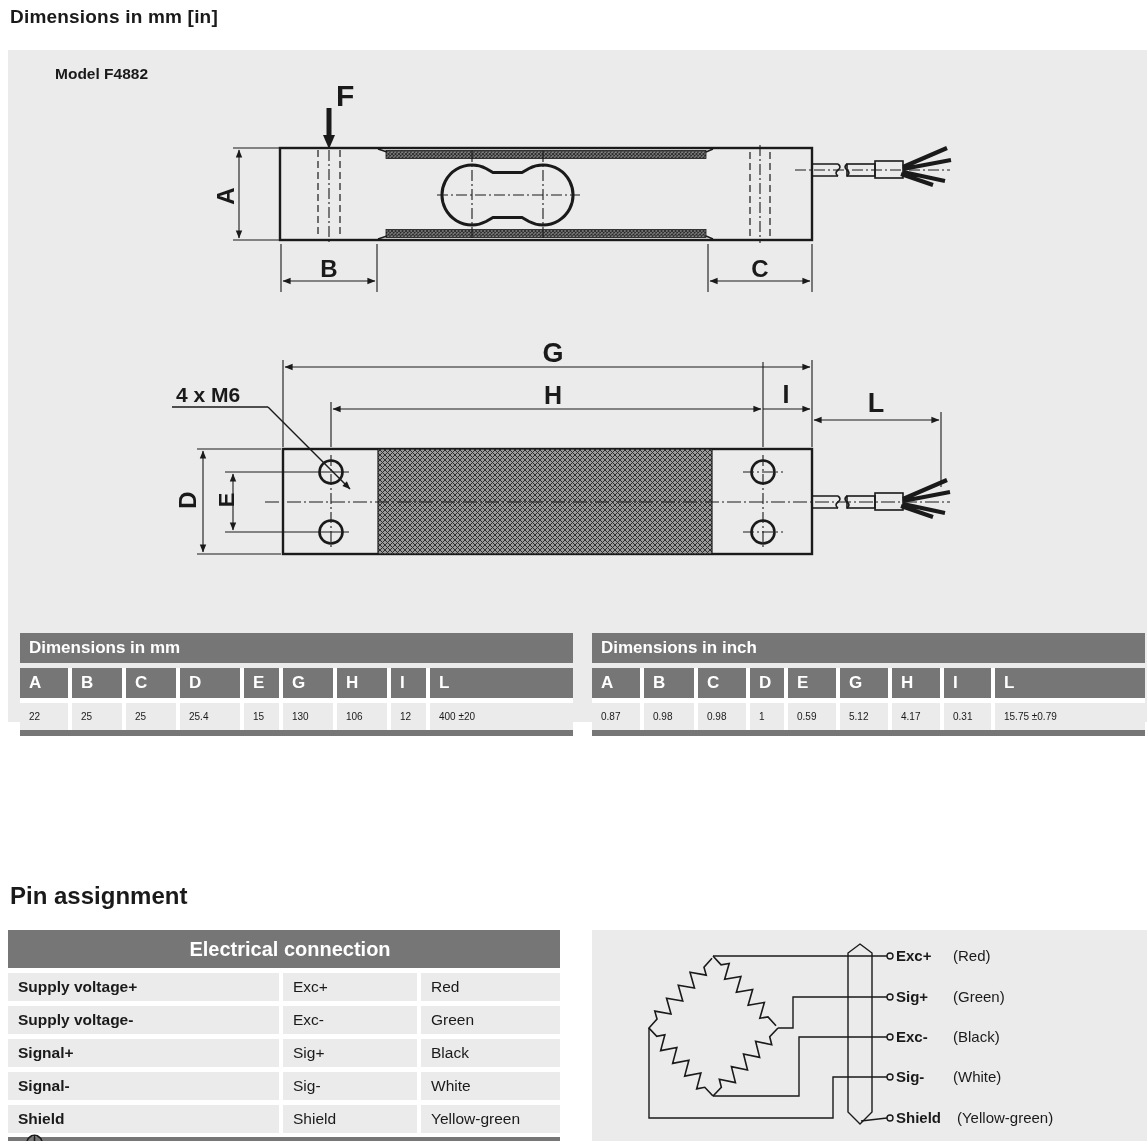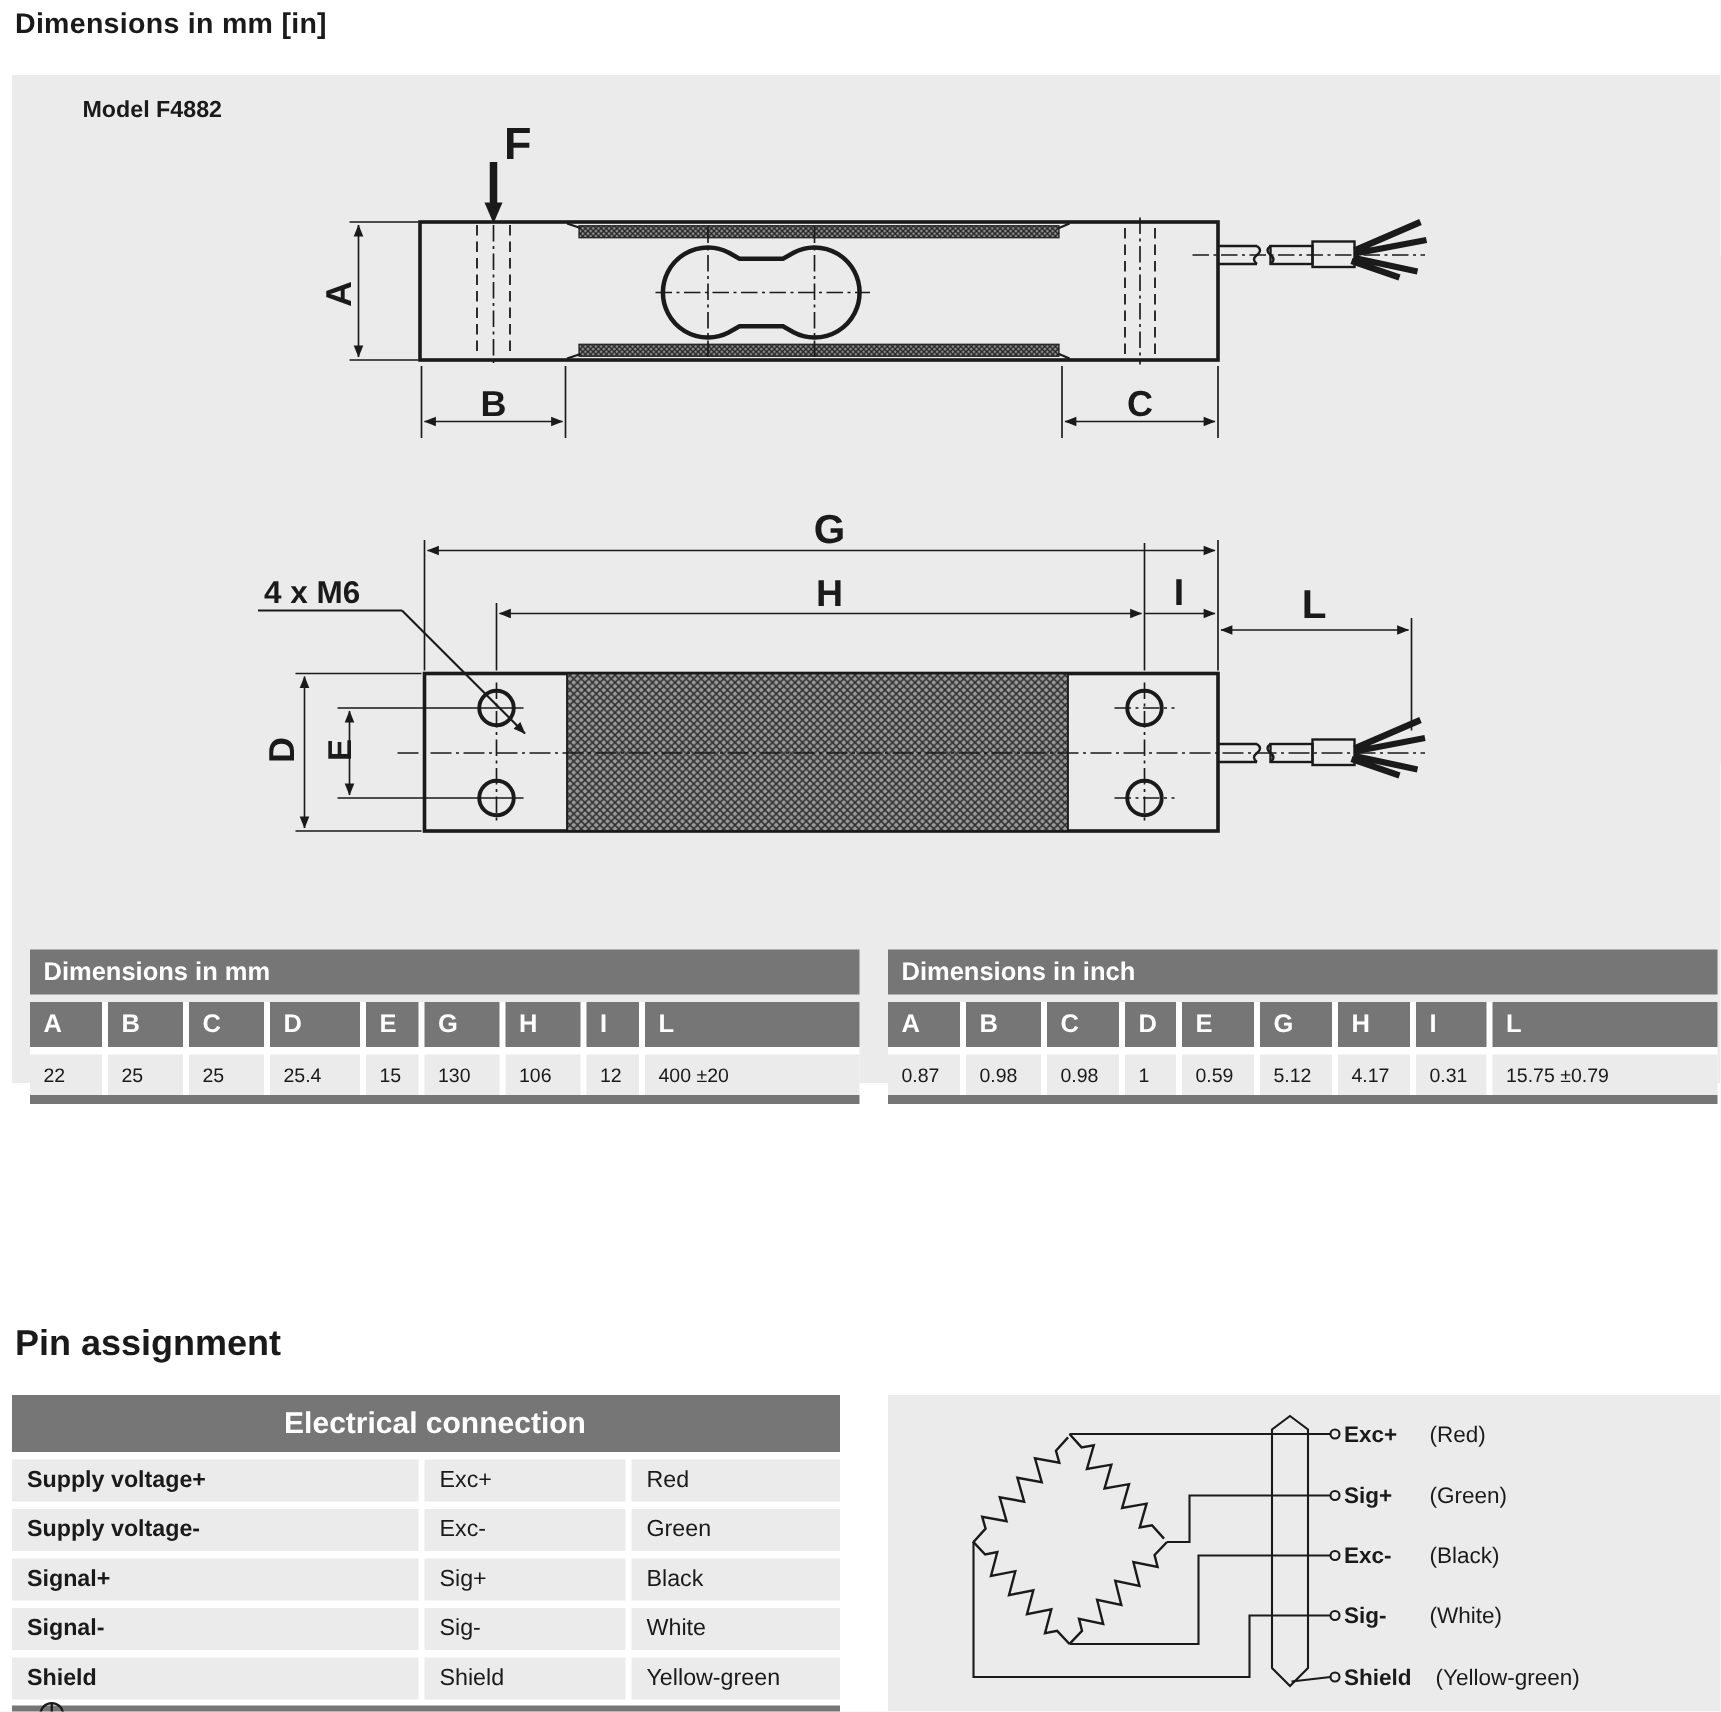--- a/index.html
+++ b/index.html
@@ -14,21 +14,21 @@
   #circuit-panel{left:592px;top:930px;width:555px;height:211px;}
   svg{display:block;}
   
   .dimtable{position:absolute;width:553px;}
   .bar{background:#767676;}
   .tbl-title{height:30px;line-height:30px;color:#fff;font-size:17px;font-weight:bold;padding-left:9px;margin-bottom:5px;}
   .dimgrid{display:grid;column-gap:4px;row-gap:5px;background:#fff;}
   .cols-mm{grid-template-columns:48px 50px 50px 60px 35px 50px 50px 35px 1fr;}
   .cols-inch{grid-template-columns:48px 50px 48px 34px 48px 48px 48px 47px 1fr;}
   .hcell{background:#767676;color:#fff;font-weight:bold;font-size:17px;height:30px;line-height:30px;padding-left:9px;}
-  .vcell{background:#ebebeb;font-size:13px;height:27px;line-height:27px;padding-left:9px;white-space:nowrap;}
+  .vcell{background:#ebebeb;font-size:10px;height:27px;line-height:27px;padding-left:9px;white-space:nowrap;}
   .bottombar{height:6px;background:#767676;}
   
   #electrical{left:8px;top:930px;width:552px;position:absolute;}
   .etitle{height:38px;line-height:38px;color:#fff;font-size:20px;font-weight:bold;padding-left:12px;margin-bottom:5px;text-align:center;}
   .egrid{display:grid;grid-template-columns:271px 134px 139px;column-gap:4px;row-gap:5px;margin-bottom:4px;}
   .ecell{background:#ebebeb;font-size:15.5px;height:28px;line-height:28px;padding-left:10px;white-space:nowrap;}
   .ecell.fn{font-weight:bold;}
   .earth-ico{vertical-align:-3px;margin-left:7px;}
   .drawtext{font-weight:bold;fill:#1a1a1a;font-family:"Liberation Sans",sans-serif;}
 </style>

